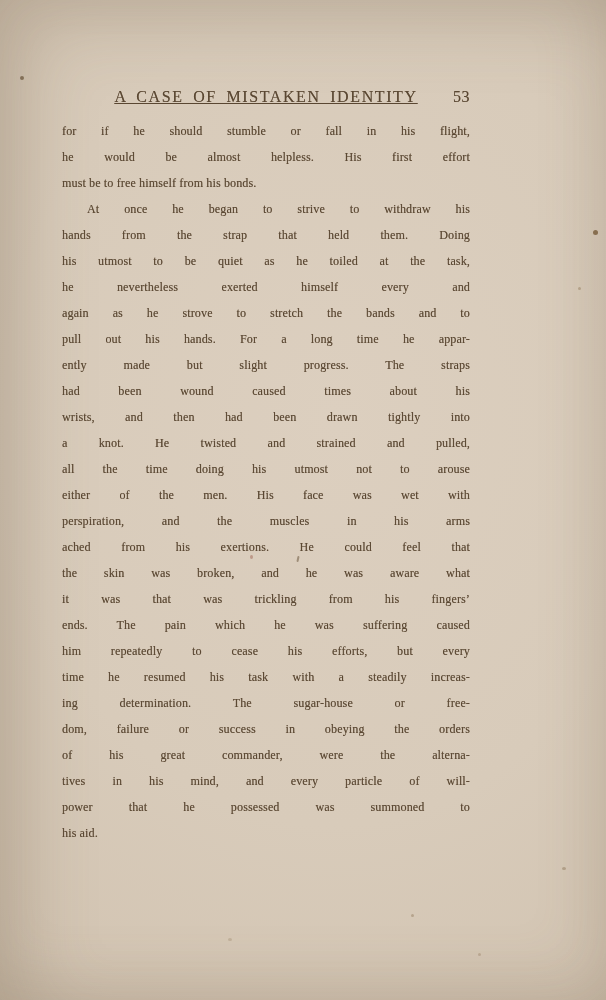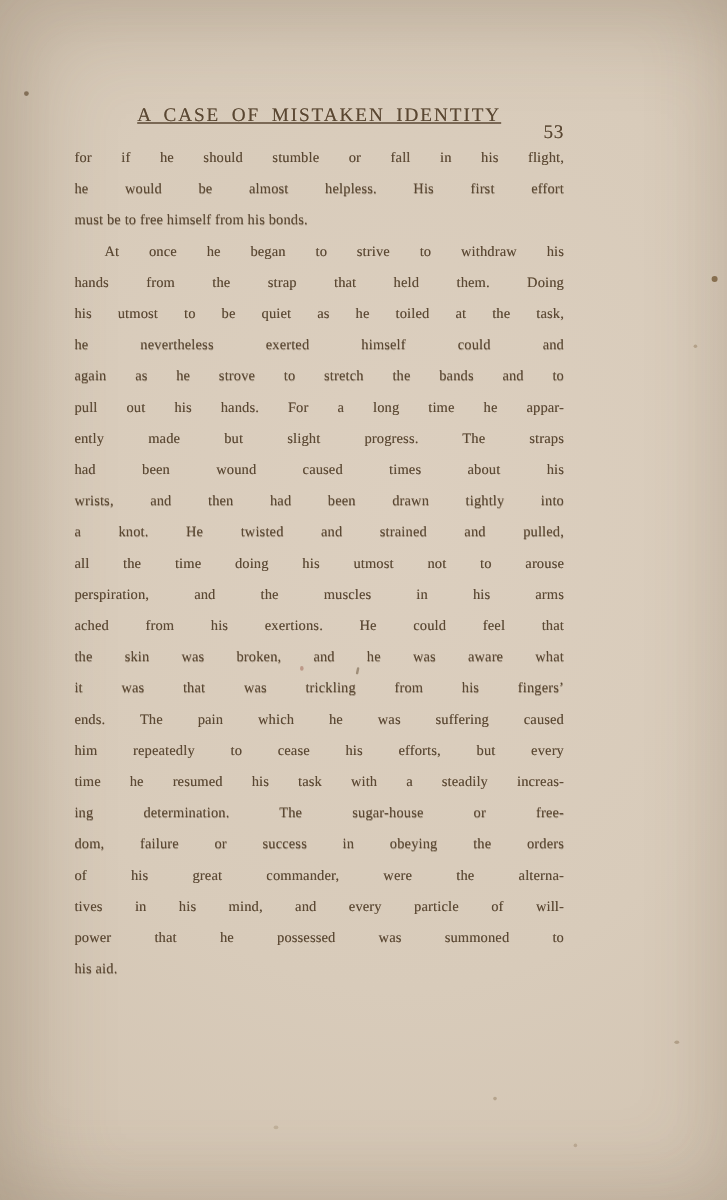--- a/index.html
+++ b/index.html
@@ -31,21 +31,21 @@
   }
   .head-title {
     position: absolute;
     left: 0; right: 0;
     text-align: center;
     text-decoration: underline;
   }
   .page-number {
     position: absolute;
     right: 0;
-    top: 14px;
+    top: 0;
     letter-spacing: 0.5px;
     margin-left: 16px;
   }
   .body-text {
     position: absolute;
     left: 62px;
     top: 118px;
     width: 408px;
   }
   .line {
@@ -101,28 +101,29 @@
     <span class="page-number">53</span>
   </div>
 
   <div class="body-text">
     <div class="line">for if he should stumble or fall in his flight,</div>
     <div class="line">he would be almost helpless.  His first effort</div>
     <div class="line para-end">must be to free himself from his bonds.</div>
     <div class="line indent">At once he began to strive to withdraw his</div>
     <div class="line">hands from the strap that held them.  Doing</div>
     <div class="line">his utmost to be quiet as he toiled at the task,</div>
-    <div class="line">he nevertheless exerted himself could and</div>
+    <div class="line">he nevertheless exerted himself every and</div>
     <div class="line">again as he strove to stretch the bands and to</div>
     <div class="line">pull out his hands.  For a long time he appar-</div>
     <div class="line">ently made but slight progress.  The straps</div>
     <div class="line">had been wound caused times about his</div>
     <div class="line">wrists, and then had been drawn tightly into</div>
     <div class="line">a knot.  He twisted and strained and pulled,</div>
     <div class="line">all the time doing his utmost not to arouse</div>
+    <div class="line">either of the men.  His face was wet with</div>
     <div class="line">perspiration, and the muscles in his arms</div>
     <div class="line">ached from his exertions.  He could feel that</div>
     <div class="line">the skin was broken, and he was aware what</div>
     <div class="line">it was that was trickling from his fingers’</div>
     <div class="line">ends.  The pain which he was suffering caused</div>
     <div class="line">him repeatedly to cease his efforts, but every</div>
     <div class="line">time he resumed his task with a steadily increas-</div>
     <div class="line">ing determination.  The sugar-house or free-</div>
     <div class="line">dom, failure or success in obeying the orders</div>
     <div class="line">of his great commander, were the alterna-</div>

